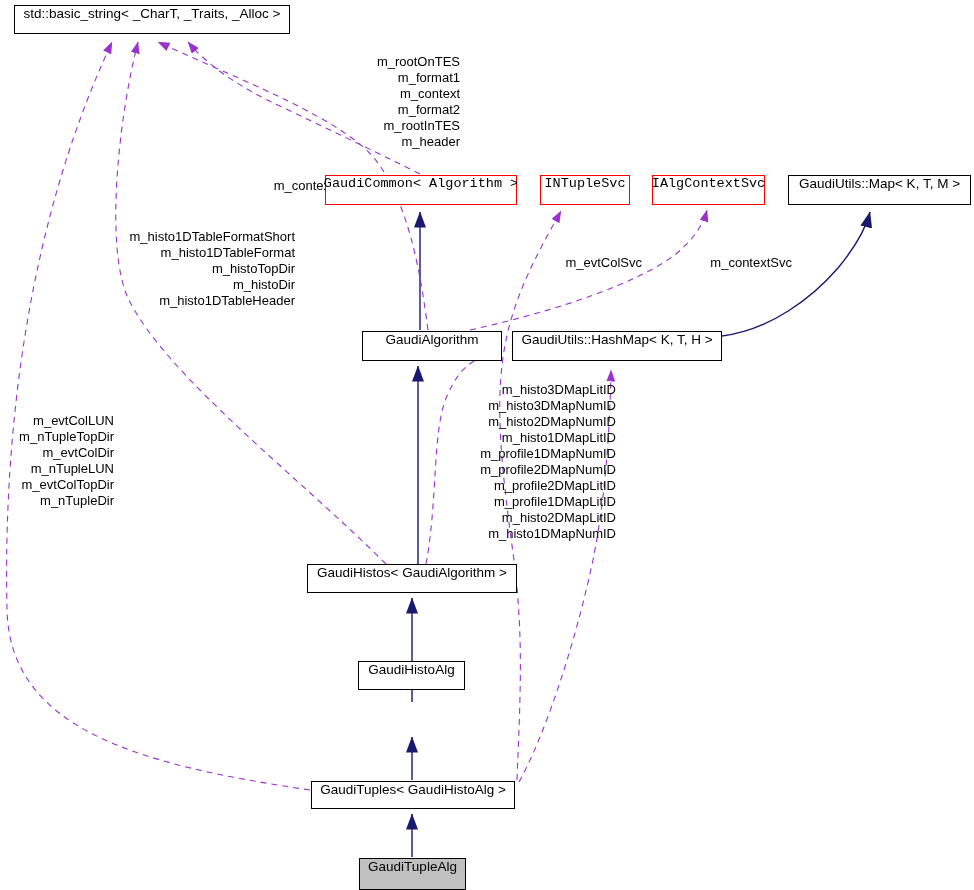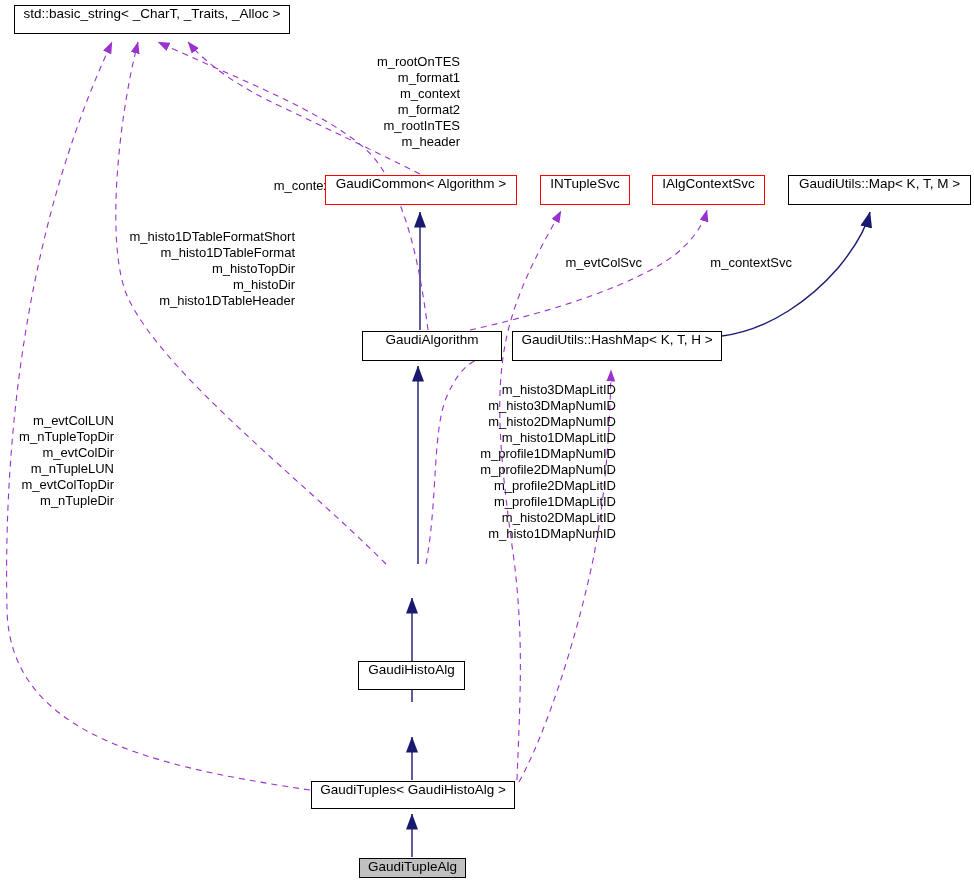--- a/index.html
+++ b/index.html
@@ -16,21 +16,21 @@
     position:absolute;
     box-sizing:border-box;
     background:#ffffff;
     border:1px solid #000000;
     display:flex;justify-content:center;
     font-size:13.5px;
     white-space:nowrap;
     cursor:pointer;
     z-index:3;
   }
-  .node.external{border-color:#ff0000;}
+  .node.external{border-color:#ff0000;font-family:Liberation Mono, monospace;}
   .node.current{background:#c0c0c0;}
   .elabel{
     position:absolute;
     font-size:13px;
     line-height:16px;
     text-align:right;
     white-space:nowrap;
     z-index:2;
   }
 </style>
@@ -139,26 +139,29 @@
   </div>
 
   <div class="node" style="left:362px;top:331px;width:140px;height:30px">
     <span>GaudiAlgorithm</span>
   </div>
 
   <div class="node" style="left:512px;top:331px;width:210px;height:30px">
     <span>GaudiUtils::HashMap&lt; K, T, H &gt;</span>
   </div>
 
+  <div class="node" style="left:307px;top:564px;width:210px;height:29px">
+    <span>GaudiHistos&lt; GaudiAlgorithm &gt;</span>
+  </div>
 
   <div class="node" style="left:358px;top:661px;width:107px;height:29px">
     <span>GaudiHistoAlg</span>
   </div>
 
   <div class="node" style="left:311px;top:781px;width:204px;height:28px">
     <span>GaudiTuples&lt; GaudiHistoAlg &gt;</span>
   </div>
 
-  <div class="node current" style="left:359px;top:858px;width:107px;height:20px">
+  <div class="node current" style="left:359px;top:858px;width:107px;height:32px">
     <span>GaudiTupleAlg</span>
   </div>
 
 </div>
 
 </body></html>

